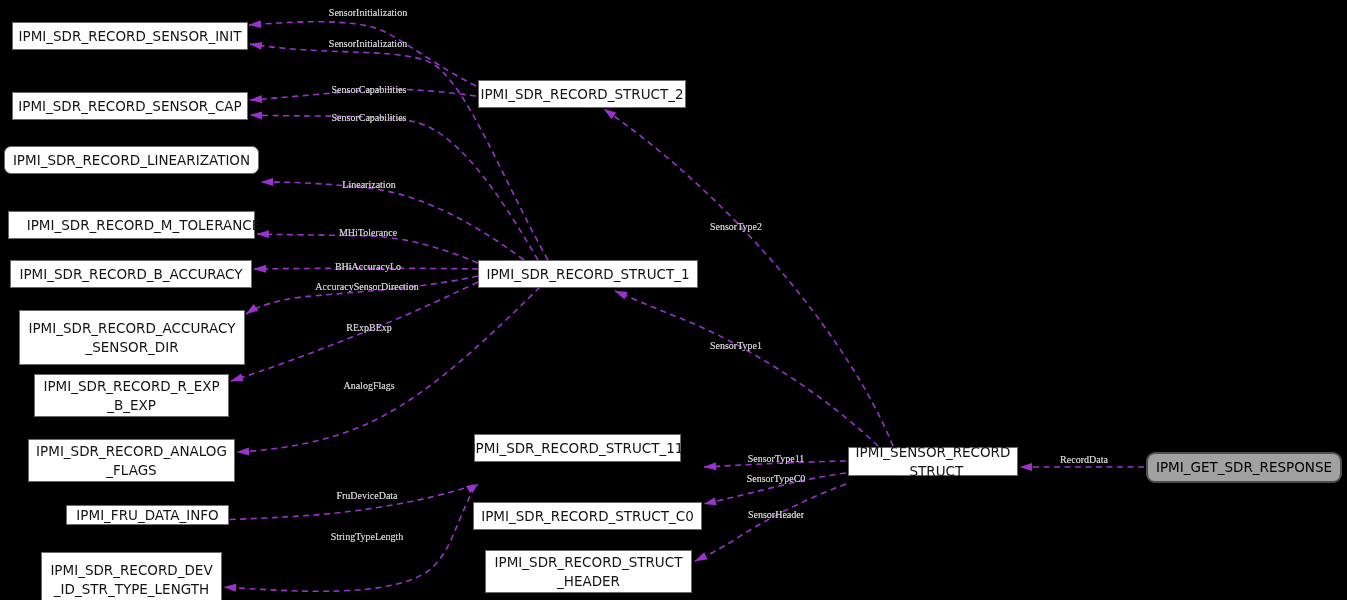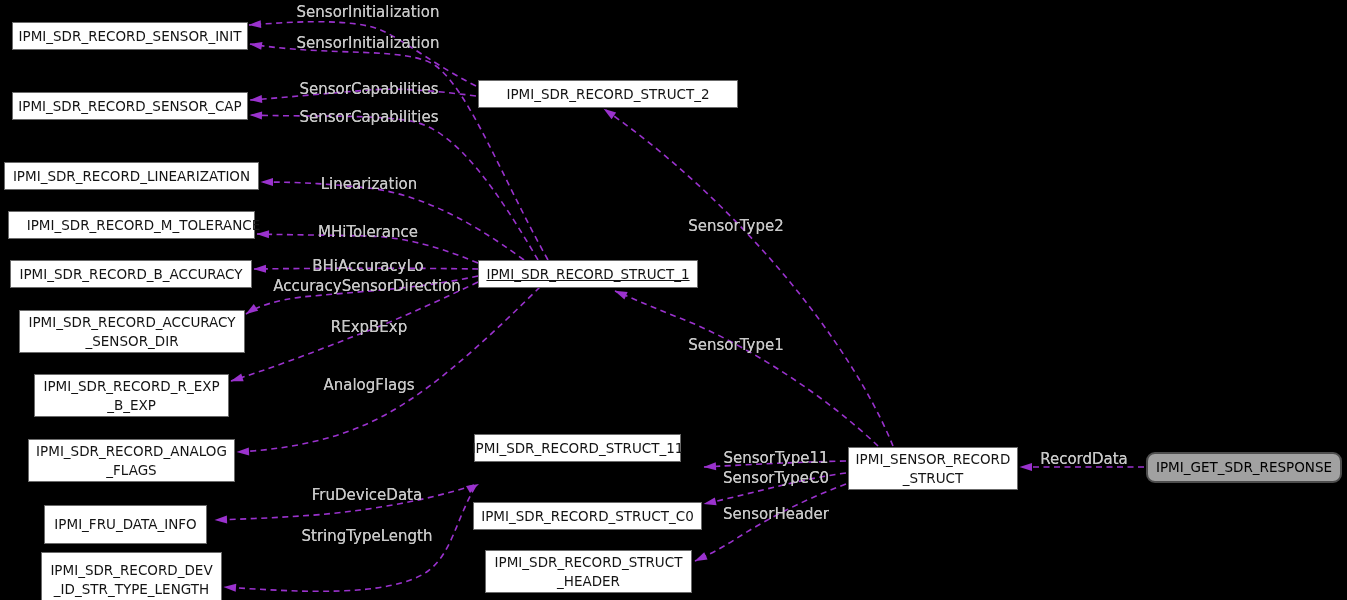--- a/index.html
+++ b/index.html
@@ -45,23 +45,24 @@
   }
   .node.focus{
     background:var(--focus-bg);
     border:2px solid var(--focus-border);
     color:#000;
   }
   .edge-label{
     position:absolute;
     transform:translate(-50%,-50%);
     color:var(--label);
-    font-size:15px;
+    font-size:10px;
     white-space:nowrap;
     text-shadow:0 0 0.6px var(--label);
+    font-family:Liberation Serif, serif;
   }
 </style>
 </head>
 <body>
 
 <div id="stage">
 
   <svg id="edge-layer" width="1347" height="600" viewBox="0 0 1347 600">
     <defs>
       <marker id="ah" markerWidth="14" markerHeight="10" refX="12.5" refY="4.5" orient="auto" markerUnits="userSpaceOnUse">
@@ -86,39 +87,39 @@
     <path class="edge" marker-end="url(#ah)" d="M846,484 C798,502 762,522 734,540 C720,549 708,555 695,561"></path>
     <path class="edge" marker-end="url(#ah)" d="M1144,467 L1020,467"></path>
     <path class="edge" marker-end="url(#ah)" d="M474,485 C420,503 352,513 300,516 C272,518 243,519 215,520"></path>
     <path class="edge" marker-end="url(#ah)" d="M475,487 C456,520 452,553 428,571 C390,598 298,592 224,587"></path>
     <polygon class="ahp" points="479,484 470,493 466,486"></polygon>
   </svg>
 
   <div id="nodes-layer">
       <div class="node" style="left: 12px; top: 22px; width: 236px; height: 28px;">IPMI_SDR_RECORD_SENSOR_INIT</div>
       <div class="node" style="left: 12px; top: 92px; width: 236px; height: 28px;">IPMI_SDR_RECORD_SENSOR_CAP</div>
-      <div class="node" style="left: 4px; top: 162px; width: 255px; height: 28px;">IPMI_SDR_RECORD_LINEARIZATION</div>
+      <div class="node" style="left: 4px; top: 146px; width: 255px; height: 28px; border-radius: 7px;">IPMI_SDR_RECORD_LINEARIZATION</div>
       <div class="node" style="left: 8px; top: 211px; width: 247px; height: 28px; padding-left: 24px;">IPMI_SDR_RECORD_M_TOLERANCE</div>
       <div class="node" style="left: 10px; top: 260px; width: 242px; height: 28px;">IPMI_SDR_RECORD_B_ACCURACY</div>
-      <div class="node" style="left: 19px; top: 310px; width: 226px; height: 43px;">IPMI_SDR_RECORD_ACCURACY
+      <div class="node" style="left: 19px; top: 310px; width: 226px; height: 55px;">IPMI_SDR_RECORD_ACCURACY
 _SENSOR_DIR</div>
       <div class="node" style="left: 34px; top: 374px; width: 195px; height: 43px;">IPMI_SDR_RECORD_R_EXP
 _B_EXP</div>
       <div class="node" style="left: 28px; top: 439px; width: 207px; height: 43px;">IPMI_SDR_RECORD_ANALOG
 _FLAGS</div>
-      <div class="node" style="left: 44px; top: 505px; width: 163px; height: 39px;">IPMI_FRU_DATA_INFO</div>
+      <div class="node" style="left: 66px; top: 505px; width: 163px; height: 20px;">IPMI_FRU_DATA_INFO</div>
       <div class="node" style="left: 41px; top: 552px; width: 181px; height: 56px;">IPMI_SDR_RECORD_DEV
 _ID_STR_TYPE_LENGTH</div>
-      <div class="node" style="left: 478px; top: 80px; width: 260px; height: 28px;">IPMI_SDR_RECORD_STRUCT_2</div>
-      <div class="node" style="left: 478px; top: 260px; width: 220px; height: 28px; text-decoration: underline;">IPMI_SDR_RECORD_STRUCT_1</div>
+      <div class="node" style="left: 478px; top: 80px; width: 208px; height: 28px;">IPMI_SDR_RECORD_STRUCT_2</div>
+      <div class="node" style="left: 478px; top: 260px; width: 220px; height: 28px;">IPMI_SDR_RECORD_STRUCT_1</div>
       <div class="node" style="left: 474px; top: 434px; width: 207px; height: 28px;">IPMI_SDR_RECORD_STRUCT_11</div>
       <div class="node" style="left: 473px; top: 502px; width: 229px; height: 28px;">IPMI_SDR_RECORD_STRUCT_C0</div>
       <div class="node" style="left: 485px; top: 550px; width: 207px; height: 43px;">IPMI_SDR_RECORD_STRUCT
 _HEADER</div>
-      <div class="node" style="left: 848px; top: 447px; width: 170px; height: 43px;">IPMI_SENSOR_RECORD
+      <div class="node" style="left: 848px; top: 447px; width: 170px; height: 29px;">IPMI_SENSOR_RECORD
 _STRUCT</div>
       <div class="node focus" style="left: 1146px; top: 452px; width: 196px; height: 31px; border-radius: 9px;">IPMI_GET_SDR_RESPONSE</div>
       <div class="edge-label" style="left: 368px; top: 12px;">SensorInitialization</div>
       <div class="edge-label" style="left: 368px; top: 43px;">SensorInitialization</div>
       <div class="edge-label" style="left: 369px; top: 89px;">SensorCapabilities</div>
       <div class="edge-label" style="left: 369px; top: 117px;">SensorCapabilities</div>
       <div class="edge-label" style="left: 369px; top: 184px;">Linearization</div>
       <div class="edge-label" style="left: 368px; top: 232px;">MHiTolerance</div>
       <div class="edge-label" style="left: 368px; top: 266px;">BHiAccuracyLo</div>
       <div class="edge-label" style="left: 367px; top: 286px;">AccuracySensorDirection</div>

